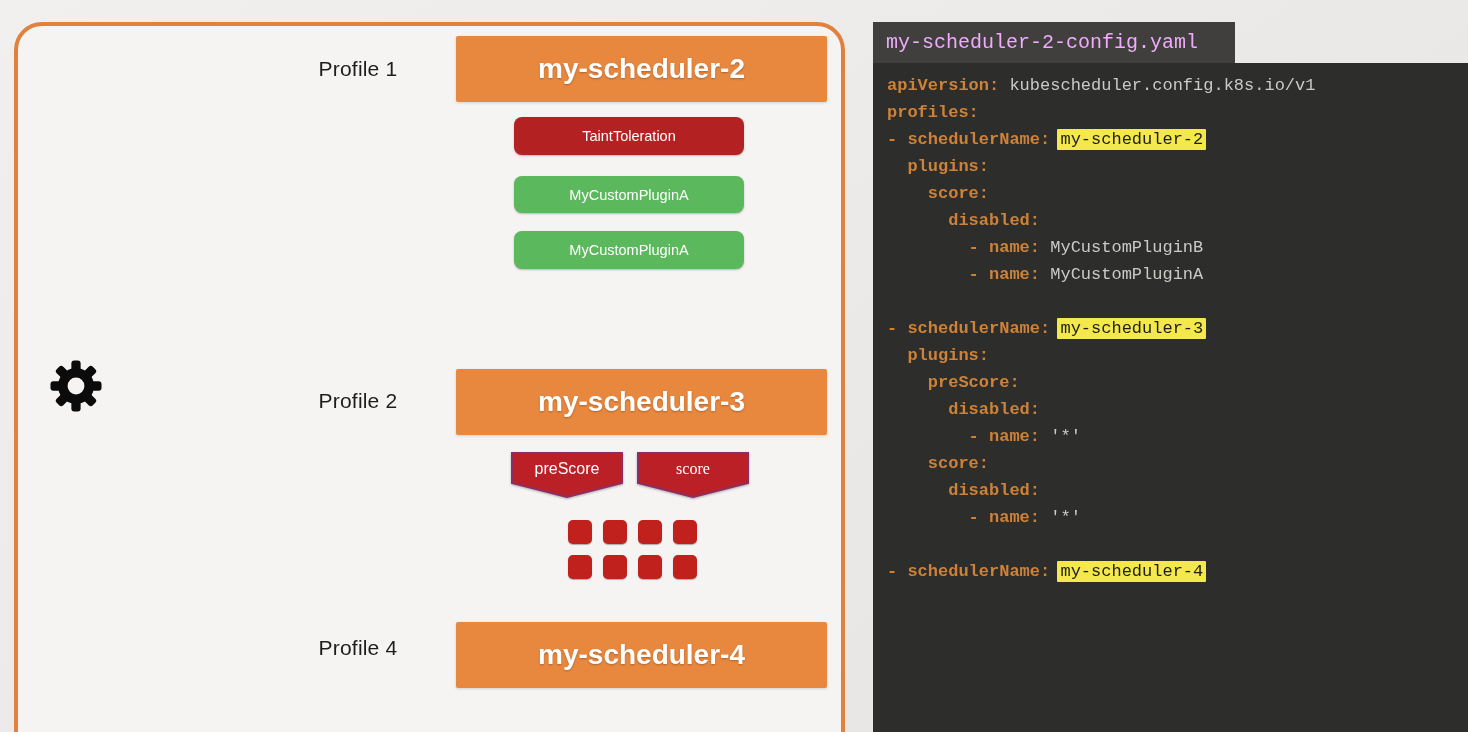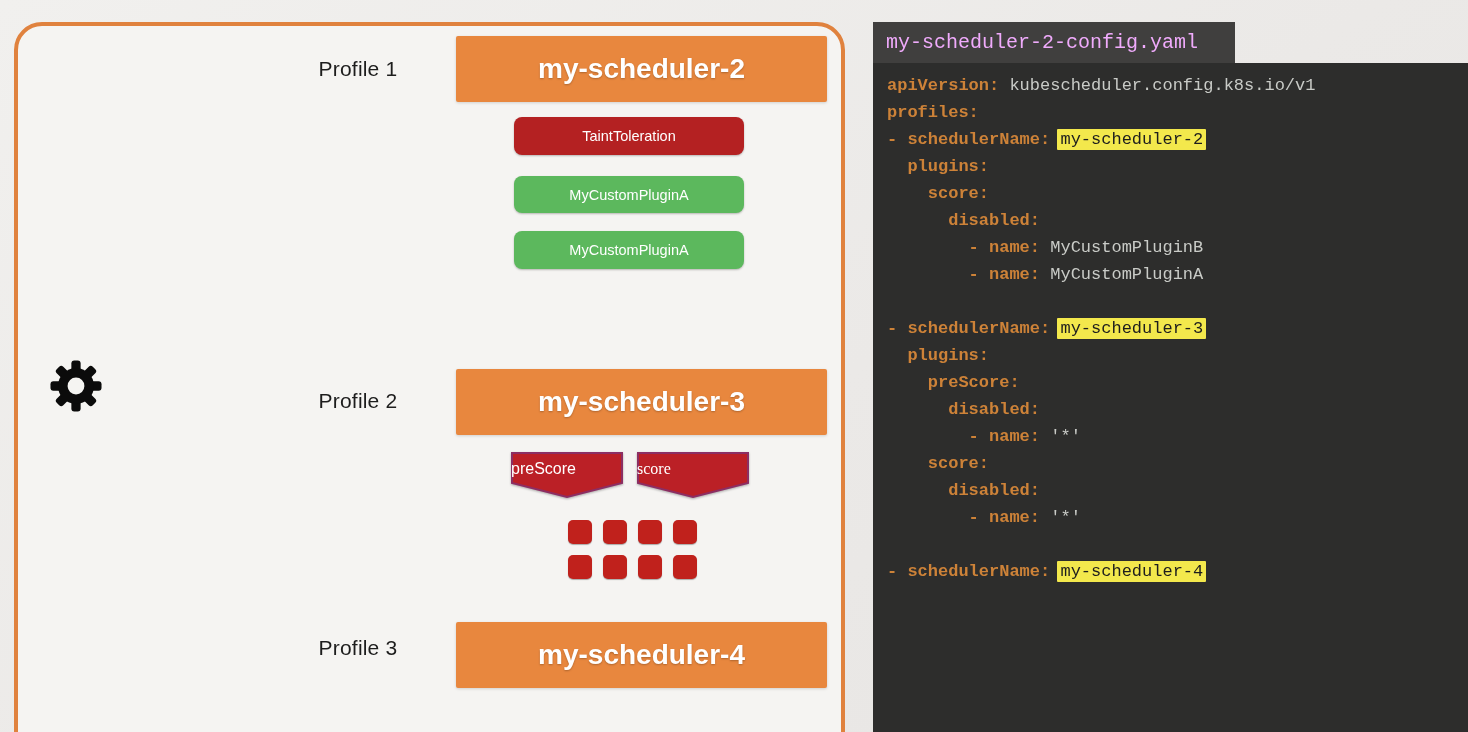--- a/index.html
+++ b/index.html
@@ -28,21 +28,21 @@
   .chip{
     position:absolute;left:514px;width:230px;height:38px;
     border-radius:8px;display:flex;align-items:center;justify-content:center;
     color:#fff;font-size:14.5px;box-shadow:0 1px 2px rgba(0,0,0,0.25);
   }
   .chip.red{background:#b42122;}
   .chip.green{background:#5cb85d;}
   .banner{position:absolute;width:112px;height:46px;}
   .banner svg{position:absolute;left:0;top:0;filter:drop-shadow(0 1px 1px rgba(0,0,0,0.3));}
   .banner .blabel{
-    position:absolute;left:0;top:3px;width:100%;height:28px;
+    position:absolute;left:0;top:3px;width:100%;height:28px;text-align:center;
     color:#fff;font-size:16px;line-height:28px;
   }
   .slots{
     position:absolute;left:568px;top:520px;width:132px;height:60px;
     display:flex;flex-wrap:wrap;gap:11px;align-content:flex-start;
   }
   .slot{width:24px;height:24px;background:#c0211c;border-radius:5px;
     box-shadow:0 1px 1px rgba(0,0,0,0.3);}
   .gear{position:absolute;left:47px;top:357px;width:58px;height:58px;}
   
@@ -111,21 +111,21 @@
       <div class="slot"></div>
       <div class="slot"></div>
       <div class="slot"></div>
       <div class="slot"></div>
       <div class="slot"></div>
       <div class="slot"></div>
       <div class="slot"></div>
       <div class="slot"></div>
     </div>
 
-  <div class="plabel" style="left:308px;top:636px;">Profile 3</div>
+  <div class="plabel" style="left:308px;top:636px;">Profile 4</div>
   <div class="sched" style="top:622px;">my-scheduler-4</div>
 
   <div class="tab">my-scheduler-2-config.yaml</div>
   <div class="codebody">
     <div>
         <div class="code-line"><span class="k">apiVersion:</span><span class="v"> kubescheduler.config.k8s.io/v1</span></div>
         <div class="code-line"><span class="k">profiles:</span></div>
         <div class="code-line"><span class="k">- schedulerName:</span><span class="v"> </span><span class="h">my-scheduler-2</span></div>
         <div class="code-line"><span class="k">  plugins:</span></div>
         <div class="code-line"><span class="k">    score:</span></div>

